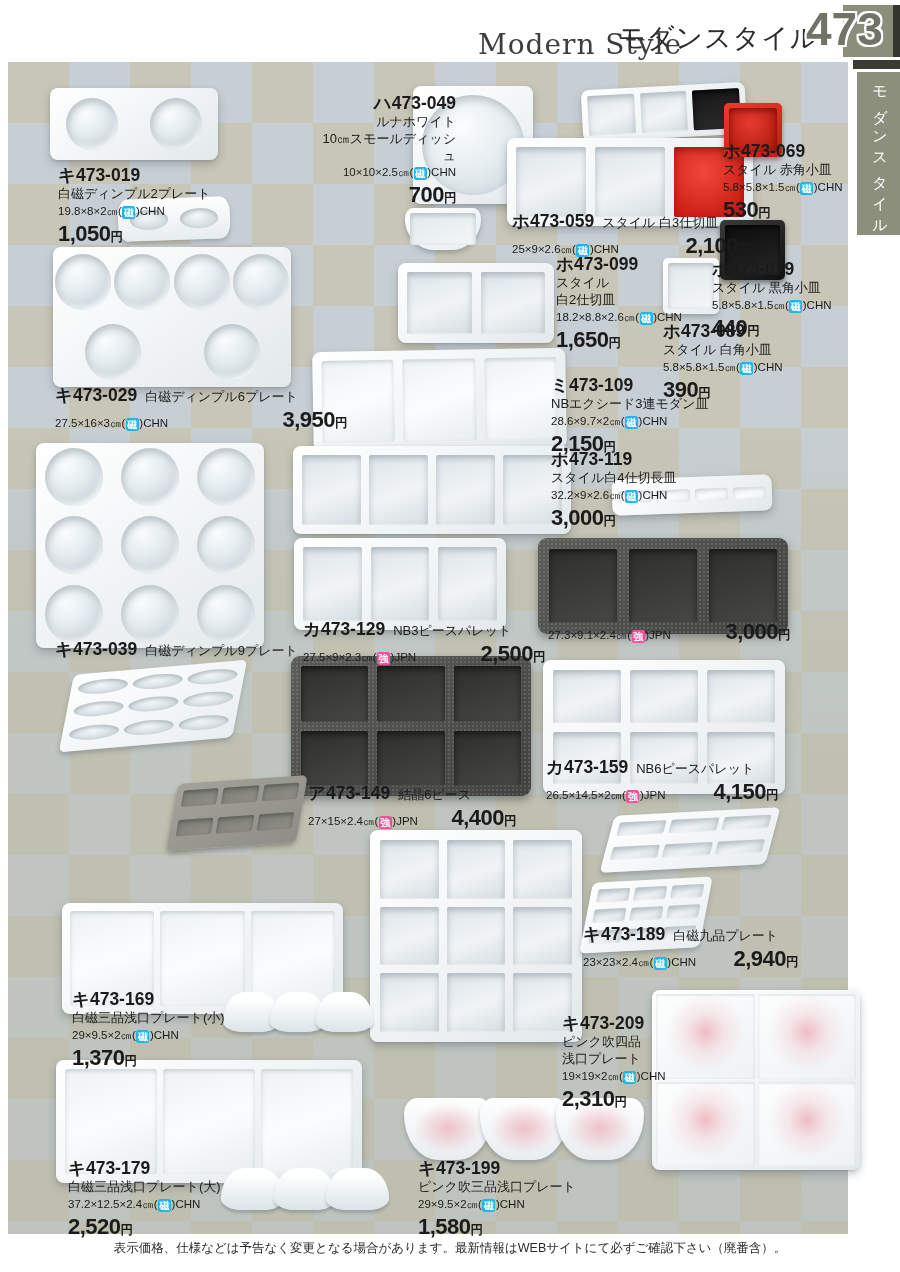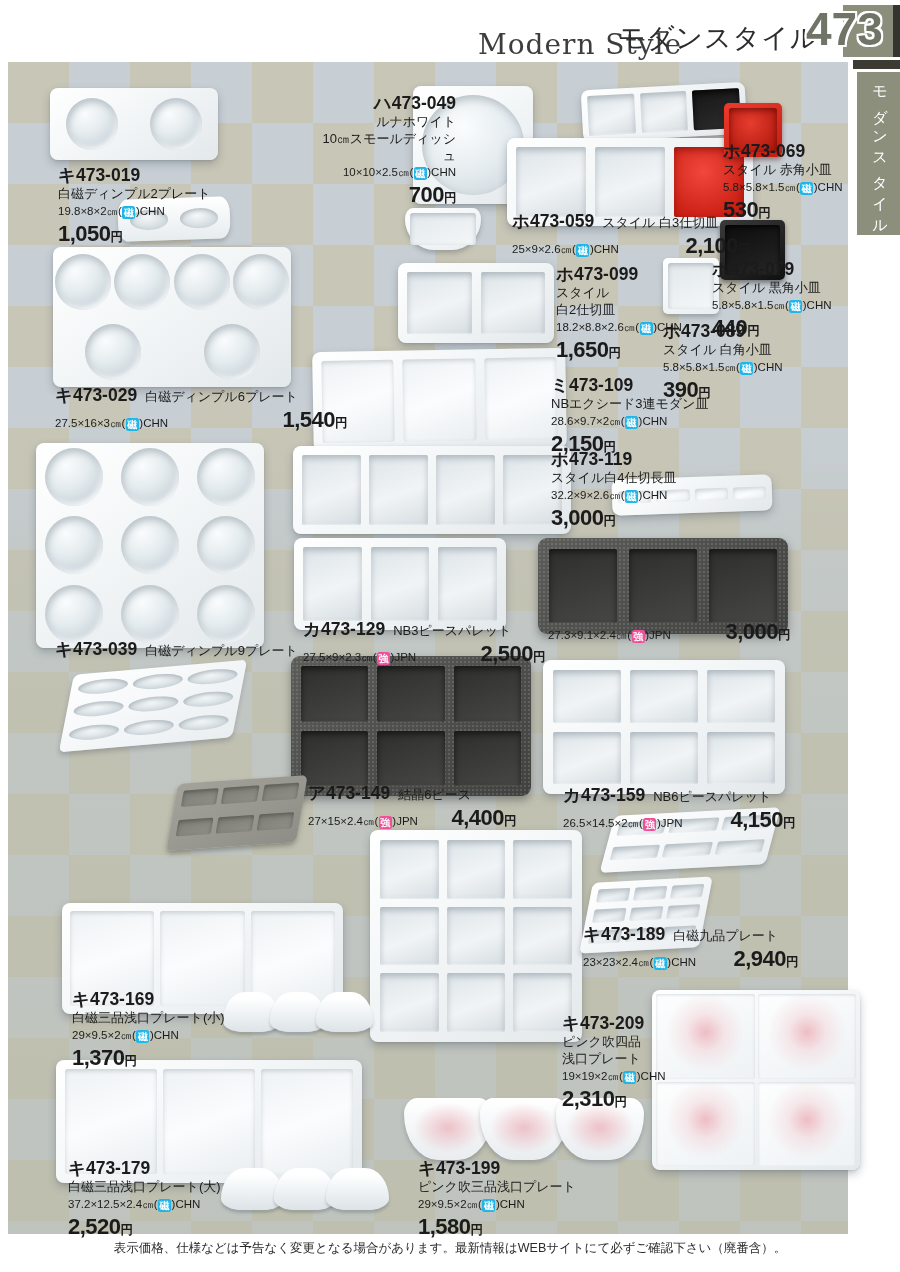--- a/index.html
+++ b/index.html
@@ -361,36 +361,36 @@
     <div class="price"><span>440</span><span class="yen">円</span></div>
   </div>
 
   <div class="lbl" style="left:663px;top:320px;width:135px;">
     <div class="code">ホ473-089</div>
     <div class="name">スタイル 白角小皿</div>
     <div class="dims"><span>5.8×5.8×1.5㎝</span><span>(</span><span class="badge b-ji">磁</span><span>)</span><span>CHN</span></div>
     <div class="price"><span>390</span><span class="yen">円</span></div>
   </div>
 
-  <div class="lbl" style="left:556px;top:263px;width:140px;">
+  <div class="lbl" style="left:556px;top:253px;width:140px;">
     <div class="code">ホ473-099</div>
     <div class="name">スタイル</div>
     <div class="name">白2仕切皿</div>
     <div class="dims"><span>18.2×8.8×2.6㎝</span><span>(</span><span class="badge b-ji">磁</span><span>)</span><span>CHN</span></div>
     <div class="price"><span>1,650</span><span class="yen">円</span></div>
   </div>
 
   <div class="lbl inline" style="left:55px;top:384px;width:292px;">
     <div class="row1">
         <span class="code">キ473-029</span>
         <span class="name">白磁ディンプル6プレート</span>
       </div>
     <div class="row2">
         <span class="dims"><span>27.5×16×3㎝</span><span>(</span><span class="badge b-ji">磁</span><span>)</span><span>CHN</span></span>
-        <span class="price"><span>1,540</span><span class="yen">円</span></span>
+        <span class="price"><span>3,950</span><span class="yen">円</span></span>
       </div>
   </div>
 
   <div class="lbl" style="left:551px;top:374px;width:210px;">
     <div class="code">ミ473-109</div>
     <div class="name">NBエクシード3連モダン皿</div>
     <div class="dims"><span>28.6×9.7×2㎝</span><span>(</span><span class="badge b-ji">磁</span><span>)</span><span>CHN</span></div>
     <div class="price"><span>2,150</span><span class="yen">円</span></div>
   </div>
 
@@ -430,21 +430,21 @@
     <div class="row1">
         <span class="code">ア473-149</span>
         <span class="name">結晶6ピース</span>
       </div>
     <div class="row2">
         <span class="dims"><span>27×15×2.4㎝</span><span>(</span><span class="badge b-kyo">強</span><span>)</span><span>JPN</span></span>
         <span class="price"><span>4,400</span><span class="yen">円</span></span>
       </div>
   </div>
 
-  <div class="lbl inline" style="left:546px;top:784px;width:232px;margin-left:17px;">
+  <div class="lbl inline" style="left:546px;top:756px;width:232px;">
     <div class="row1">
         <span class="code">カ473-159</span>
         <span class="name">NB6ピースパレット</span>
       </div>
     <div class="row2">
         <span class="dims"><span>26.5×14.5×2㎝</span><span>(</span><span class="badge b-kyo">強</span><span>)</span><span>JPN</span></span>
         <span class="price"><span>4,150</span><span class="yen">円</span></span>
       </div>
   </div>
 

